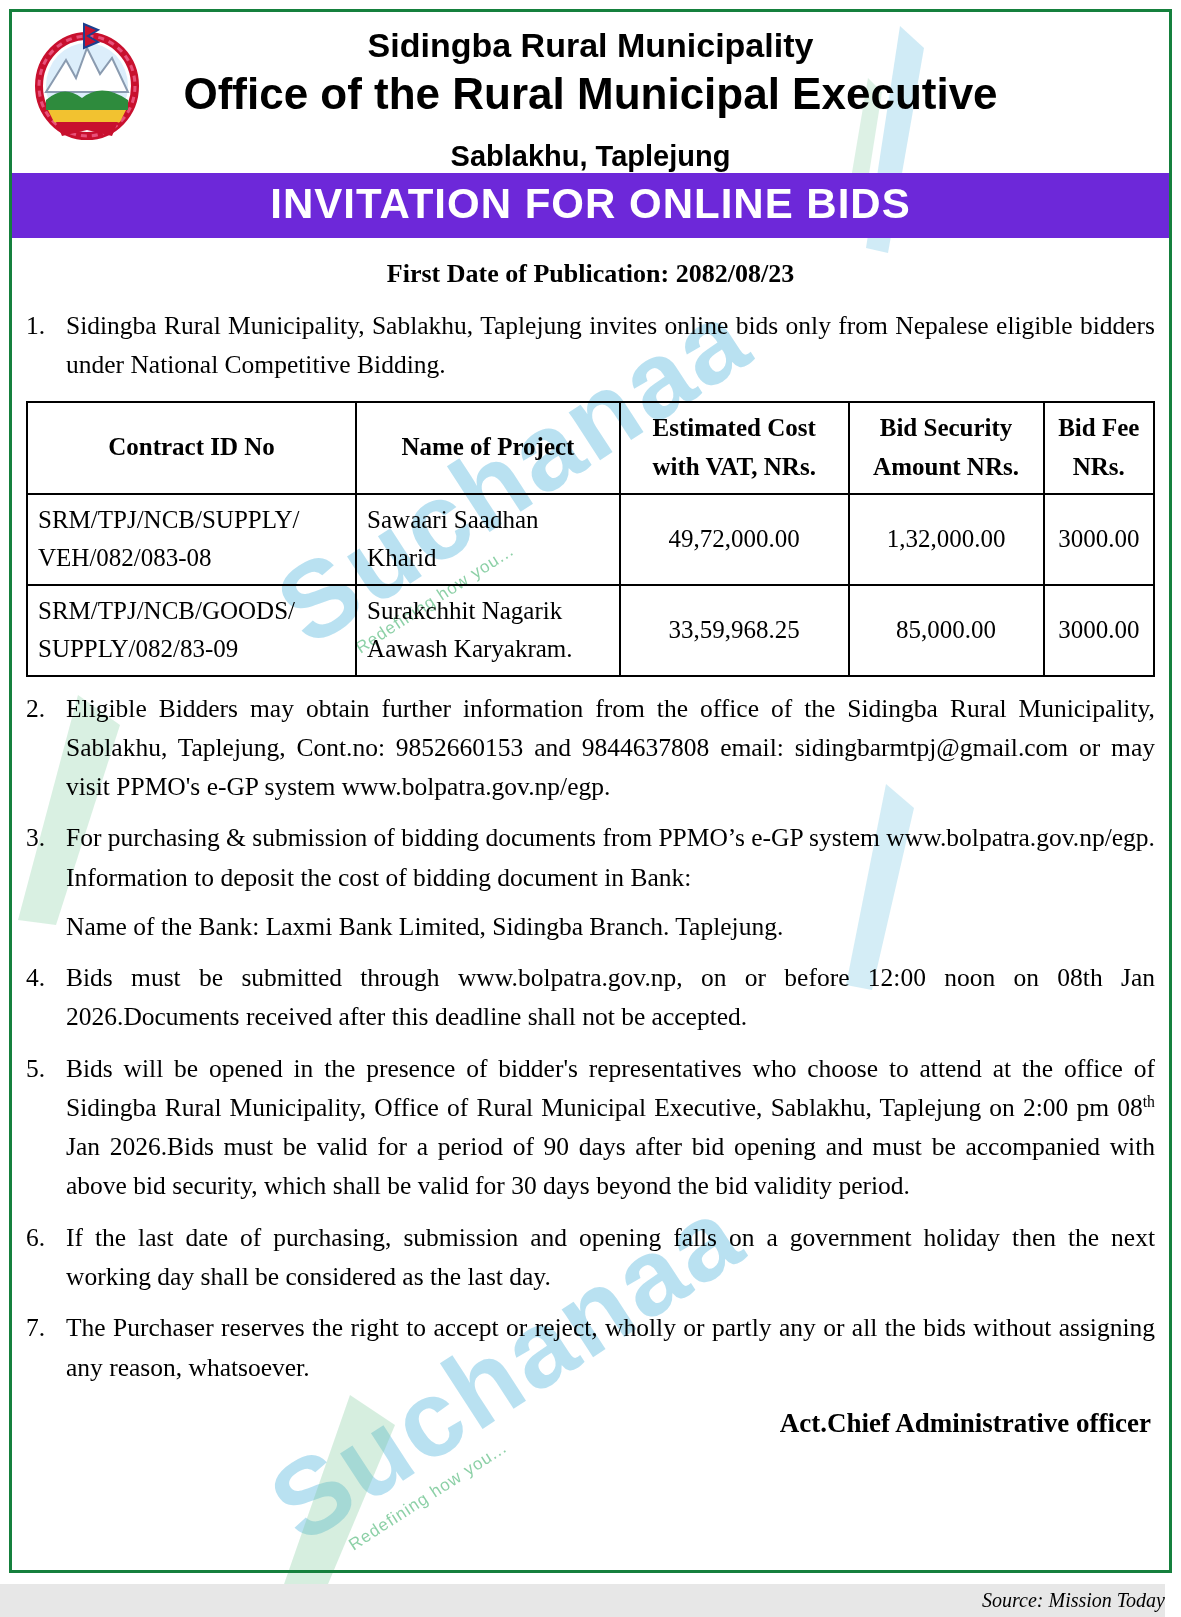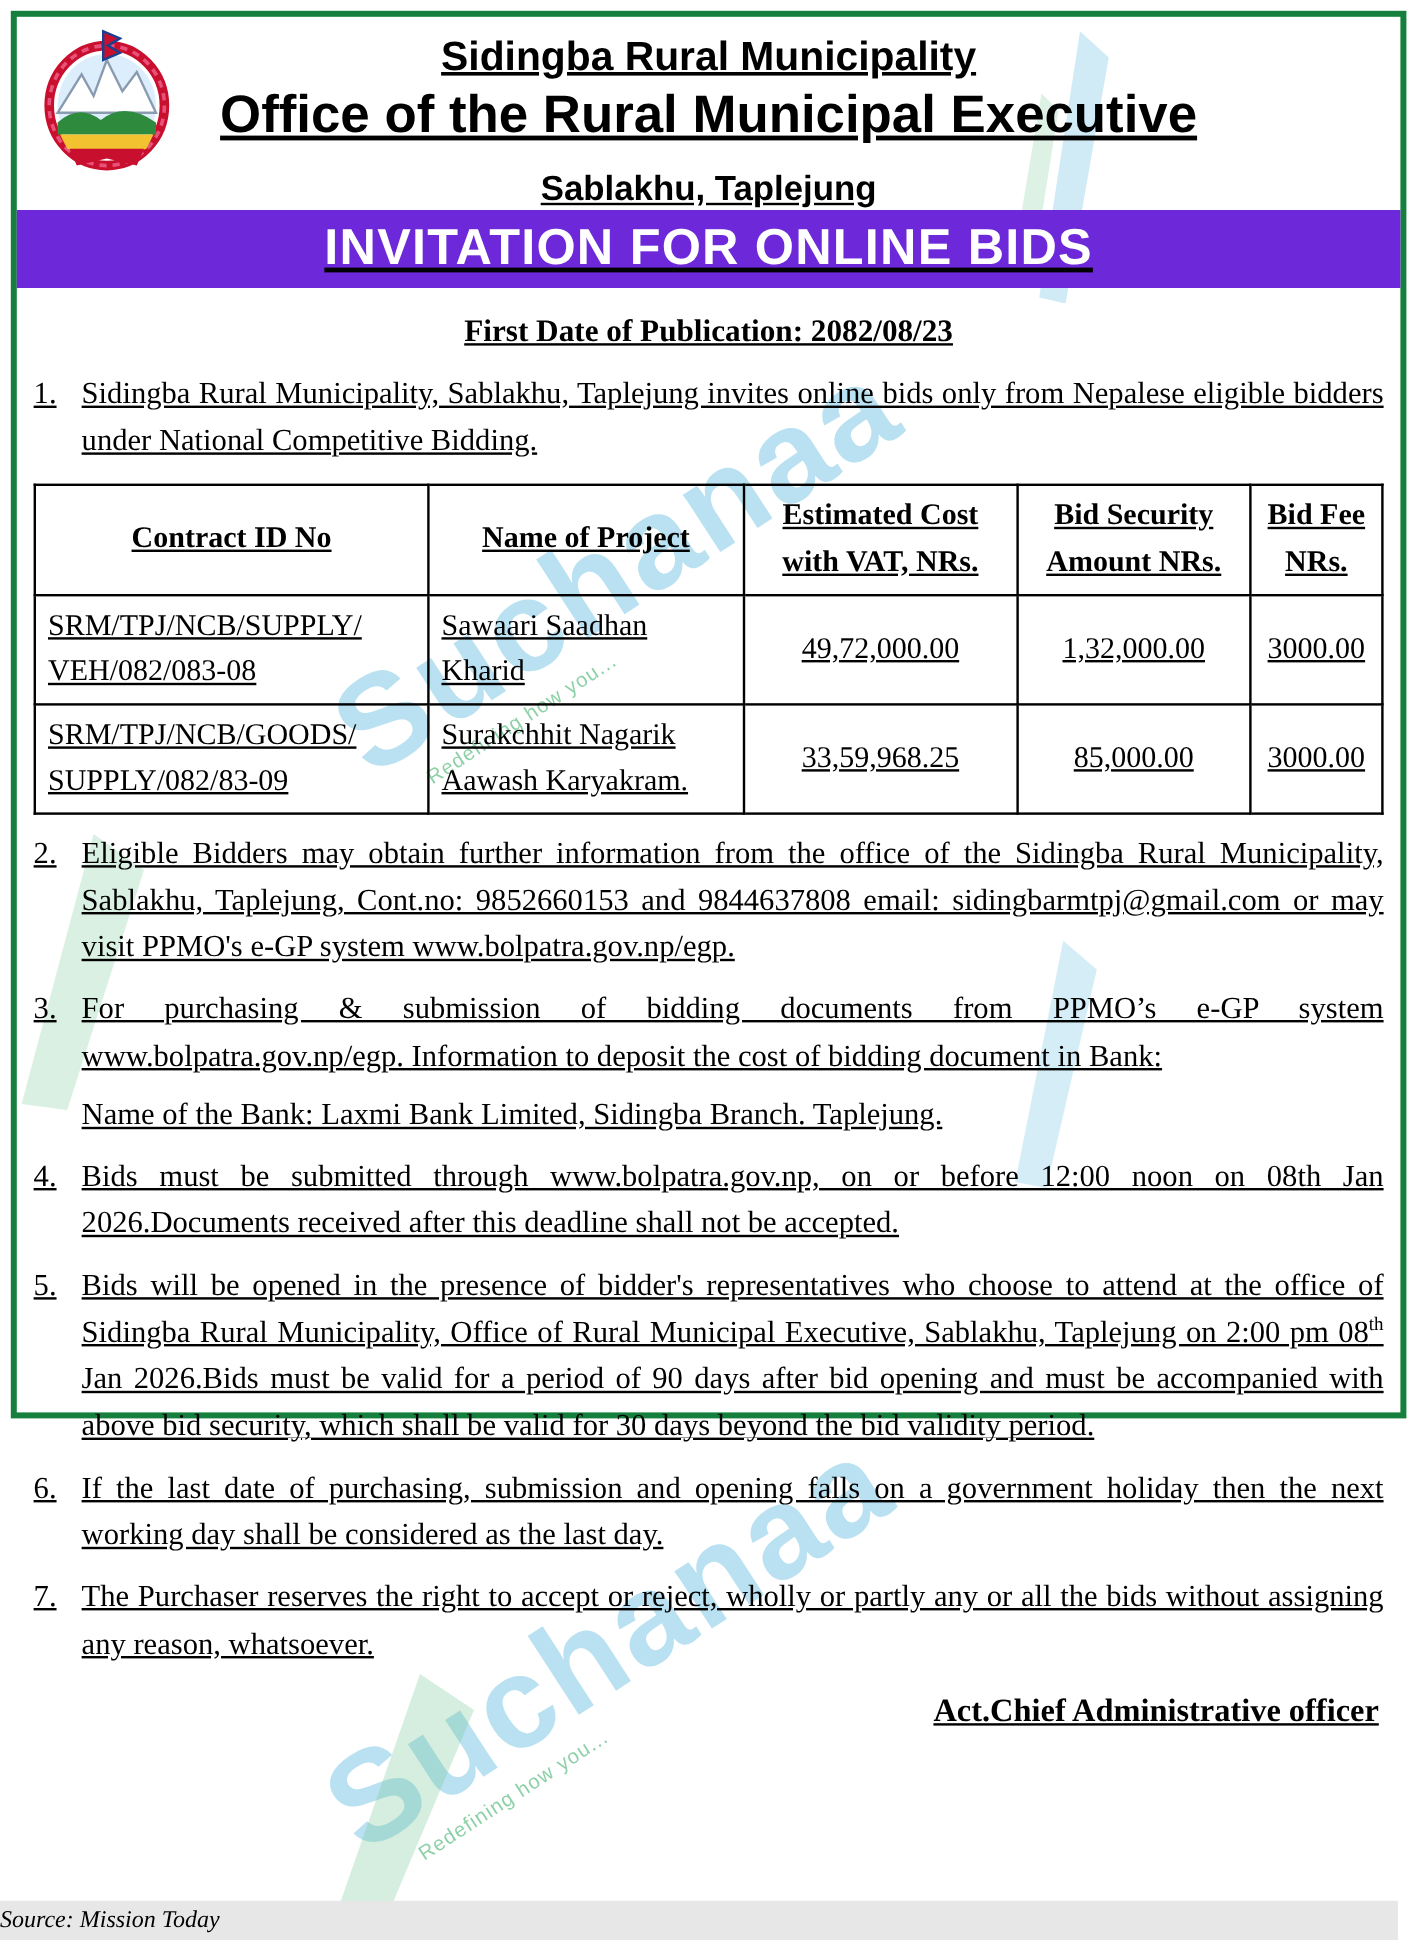--- a/index.html
+++ b/index.html
@@ -13,22 +13,22 @@
   .wm { position:absolute; z-index:0; transform:rotate(-33deg); transform-origin:left top; pointer-events:none; }
   .wm-big { display:block; font-family:"Liberation Sans", sans-serif; font-weight:bold;
             font-size:108px; color:rgba(99,189,224,0.45); letter-spacing:3px; }
   .wm-small { display:block; font-family:"Liberation Sans", sans-serif; font-size:17px;
               color:rgba(120,200,150,0.85); letter-spacing:1px; margin-top:-8px; padding-left:40px; }
   .wm1 { left:255px; top:565px; }
   .wm2 { left:248px; top:1462px; }
   .arrow { position:absolute; z-index:0; pointer-events:none; }
 
   
-  .frame { position:absolute; left:9px; top:9px; right:9px; height:1173px;
-           border:5px solid #15803d; z-index:1;text-decoration:underline; }
+  .frame { position:absolute; left:9px; top:9px; right:9px; height:1564px;
+           border:3px solid #15803d; z-index:1; }
 
   
   .header { position:relative; text-align:center; padding-top:14px; }
   .logo { position:absolute; left:22px; top:10px; width:106px; height:120px; }
   .t1 { font-family:"Liberation Sans", sans-serif; font-weight:bold; font-size:34px; }
   .t2 { font-family:"Liberation Sans", sans-serif; font-weight:bold; font-size:44px; margin-top:4px; }
   .t3 { font-family:"Liberation Sans", sans-serif; font-weight:bold; font-size:29px; margin-top:21px; }
   .t4 { font-family:"Liberation Sans", sans-serif; font-weight:bold; font-size:26px; margin-top:10px; padding-bottom:14px; }
 
   
@@ -52,21 +52,21 @@
   td { vertical-align:middle; height:90px; }
   td.pre { white-space:pre-line; }
   td.c { text-align:center; }
   col.c1 { width:29.2%; } col.c2 { width:23.4%; } col.c3 { width:20.3%; }
   col.c4 { width:17.3%; } col.c5 { width:9.8%; }
 
   .signature { text-align:right; font-weight:bold; font-size:27px; margin-top:16px; padding-right:4px; }
 
   
   .source-strip { position:absolute; left:0; right:16px; bottom:0; height:33px; background:#e7e7e7;
-                  z-index:2; font-style:italic; font-size:20px;
+                  z-index:2; text-align:right; font-style:italic; font-size:20px;
                   line-height:33px; }
 </style>
 </head>
 <body>
 
 <div class="wm wm1">
   <span class="wm-big">Suchanaa</span>
   <span class="wm-small">Redefining how you...</span>
 </div>
 <div class="wm wm2">

